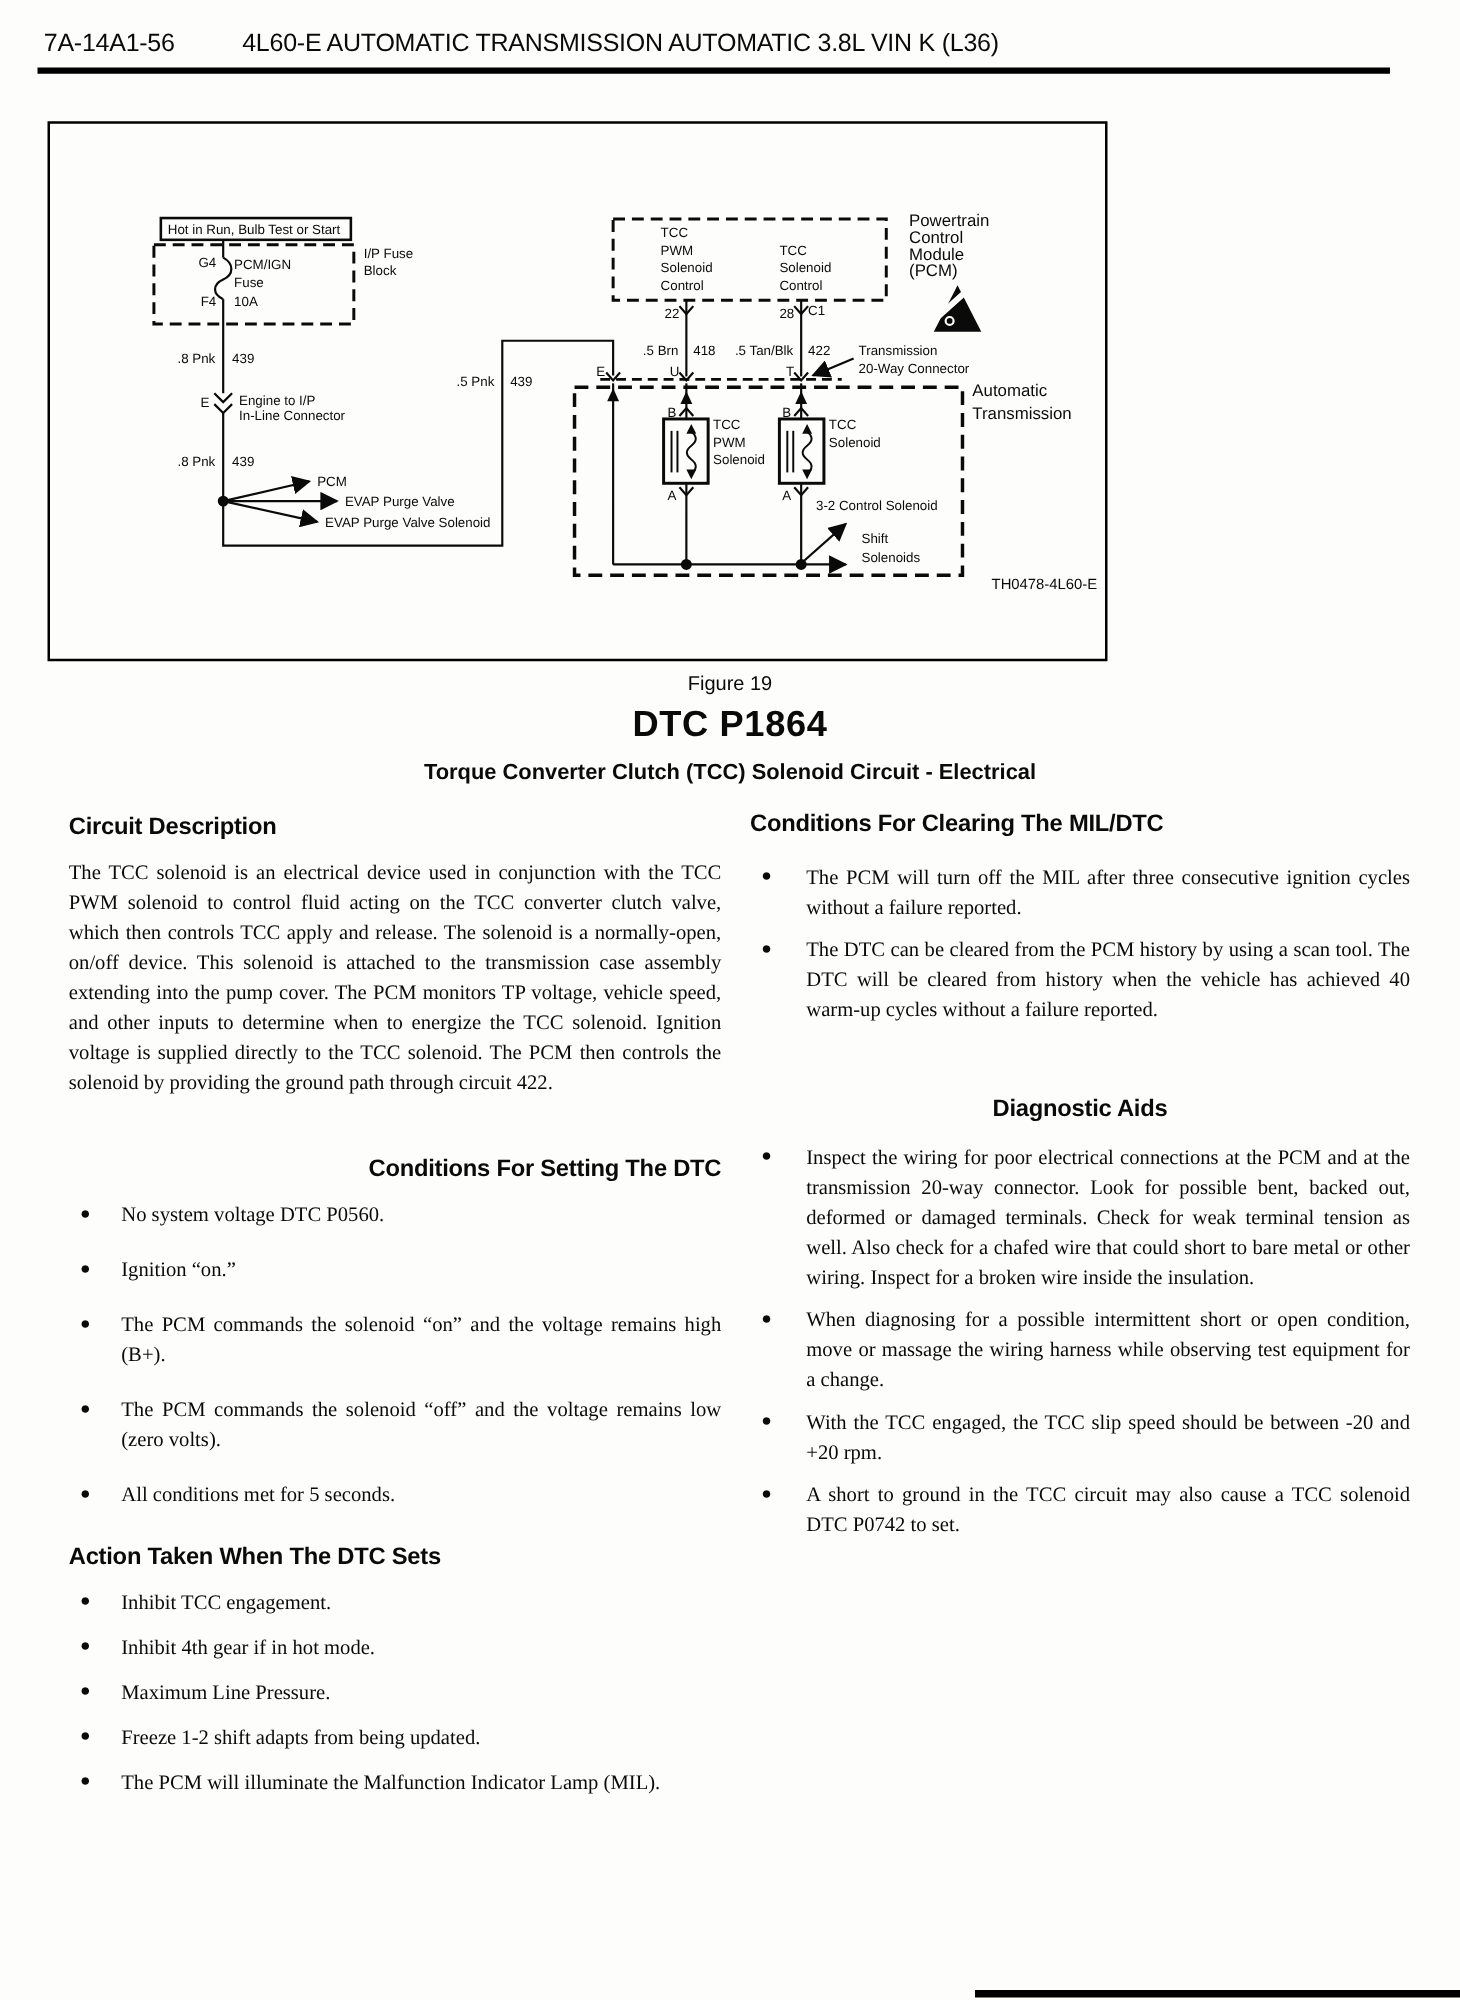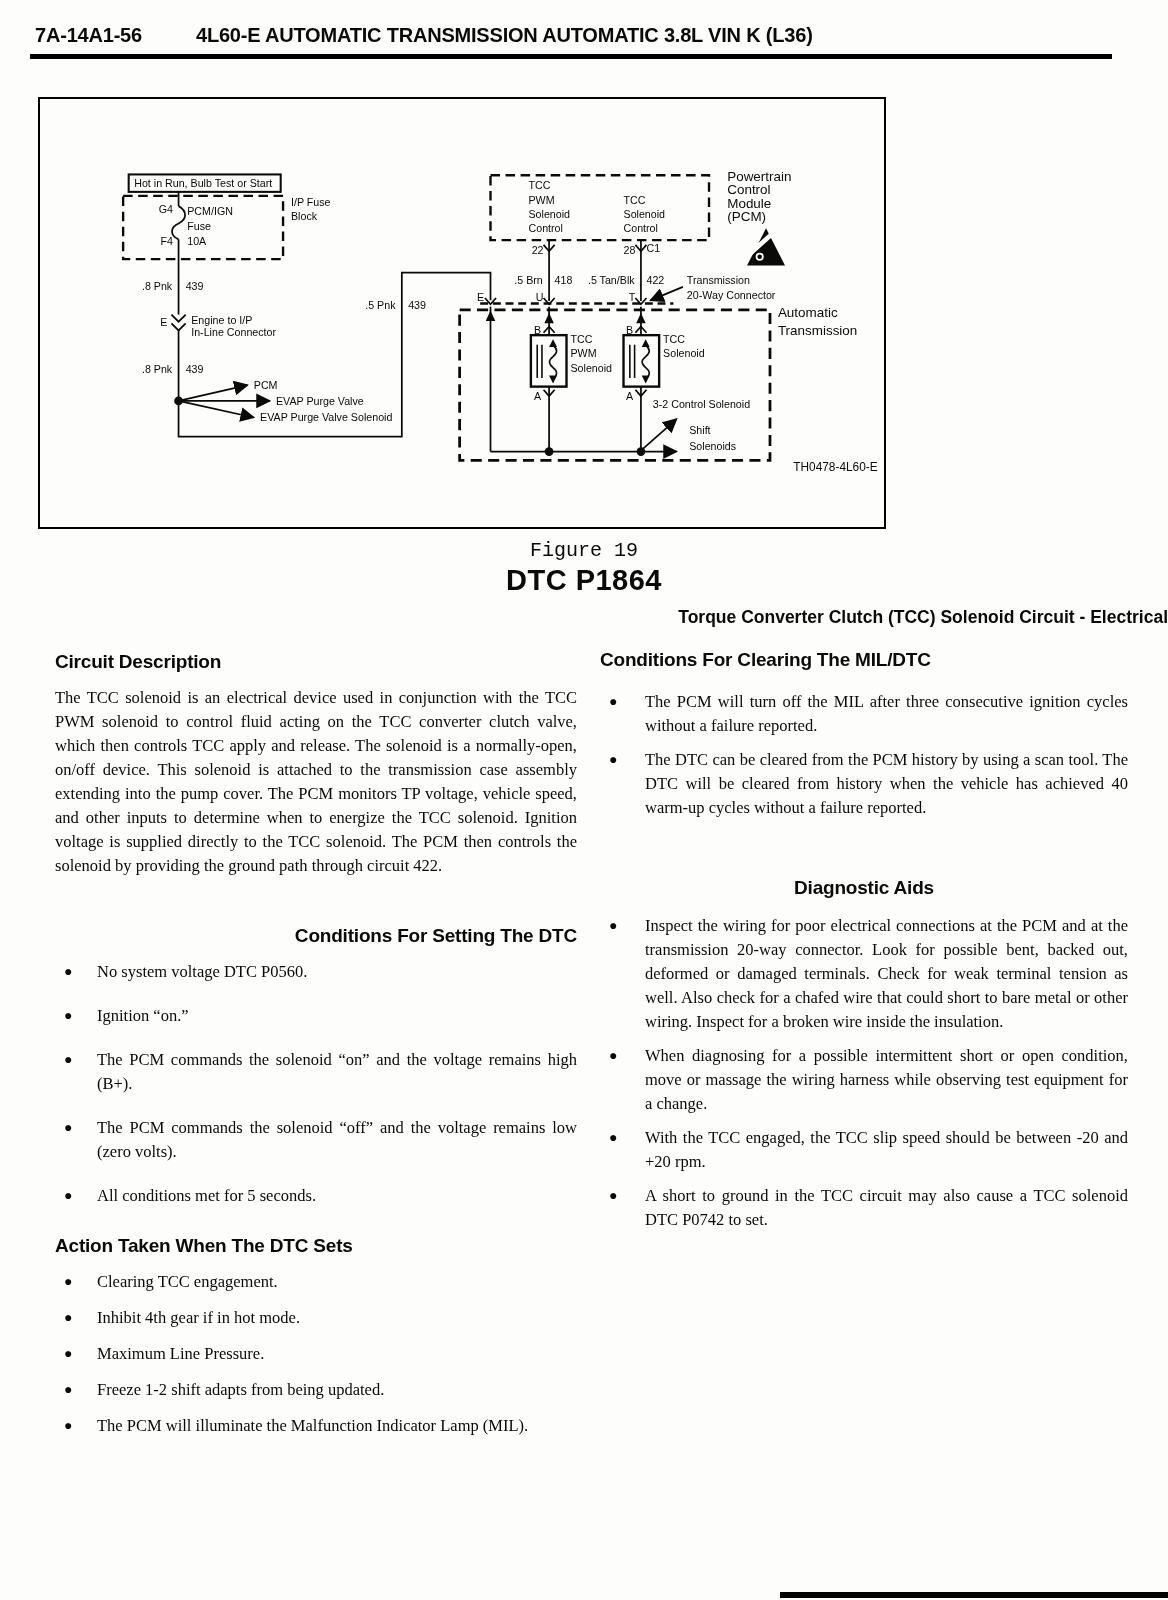--- a/index.html
+++ b/index.html
@@ -1,32 +1,32 @@
 <!DOCTYPE html>
 <html><head>
 <meta charset="utf-8">
 <style>
   html,body{margin:0;padding:0;background:#e8e8e8;}
   .page{position:relative;width:1168px;height:1600px;background:#fdfdfb;color:#0a0a0a;
         overflow:hidden;font-family:"Liberation Sans",sans-serif;}
   
   .hdr{position:absolute;left:35px;top:24px;display:flex;gap:54px;
-       font-weight:bold;font-size:20px;letter-spacing:-0.2px;white-space:nowrap;}
+       font-weight:normal;font-size:20px;letter-spacing:-0.2px;white-space:nowrap;}
   .hdr-rule{position:absolute;left:30px;top:54px;width:1082px;height:5px;background:#000;}
   
   .figure-frame{position:absolute;left:38px;top:97px;width:848px;height:432px;
                 border:2.5px solid #000;box-sizing:border-box;background:#fdfdfb;}
   .figure-frame svg{display:block;width:100%;height:100%;}
   svg text{font-family:"Liberation Sans",sans-serif;font-size:13.5px;fill:#0a0a0a;}
   svg text.big{font-size:17px;}
   svg text.med{font-size:15px;}
-  .fig-caption{position:absolute;left:0;top:539px;width:1168px;text-align:center;font-size:20px;font-family:Liberation Mono, monospace;}
+  .fig-caption{position:absolute;left:0;top:539px;width:1168px;text-align:center;font-size:16px;}
   .dtc-title{position:absolute;left:0;top:564px;width:1168px;text-align:center;
              font-size:29px;font-weight:bold;letter-spacing:0.5px;}
-  .dtc-sub{position:absolute;left:0;top:607px;width:1168px;text-align:right;
+  .dtc-sub{position:absolute;left:0;top:607px;width:1168px;text-align:center;
            font-size:17.5px;font-weight:bold;}
   
   .col{position:absolute;font-family:"Liberation Serif",serif;font-size:16.5px;line-height:24px;}
   .col-left{left:55px;top:650px;width:522px;}
   .col-right{left:600px;top:648px;width:528px;}
   .col h2{font-family:"Liberation Sans",sans-serif;font-size:19px;font-weight:bold;
           margin:0 0 12px 0;letter-spacing:-0.2px;}
   .col p{margin:0 0 14px 0;text-align:justify;}
   .col ul{list-style:none;margin:0;padding:0;}
   .col li{position:relative;padding-left:42px;margin:0 0 20px 0;text-align:justify;}
@@ -216,21 +216,21 @@
     <ul>
       <li>No system voltage DTC P0560.</li>
       <li>Ignition “on.”</li>
       <li>The PCM commands the solenoid “on” and the voltage remains high (B+).</li>
       <li>The PCM commands the solenoid “off” and the voltage remains low (zero volts).</li>
       <li>All conditions met for 5 seconds.</li>
     </ul>
 
     <h2 class="gap-action">Action Taken When The DTC Sets</h2>
     <ul class="tight">
-      <li>Clearing TCC engagement.</li>
+      <li>Inhibit TCC engagement.</li>
       <li>Inhibit 4th gear if in hot mode.</li>
       <li>Maximum Line Pressure.</li>
       <li>Freeze 1-2 shift adapts from being updated.</li>
       <li>The PCM will illuminate the Malfunction Indicator Lamp (MIL).</li>
     </ul>
   </div>
 
   <div class="col col-right">
     <h2 style="margin-bottom:18px">Conditions For Clearing The MIL/DTC</h2>
     <ul>

